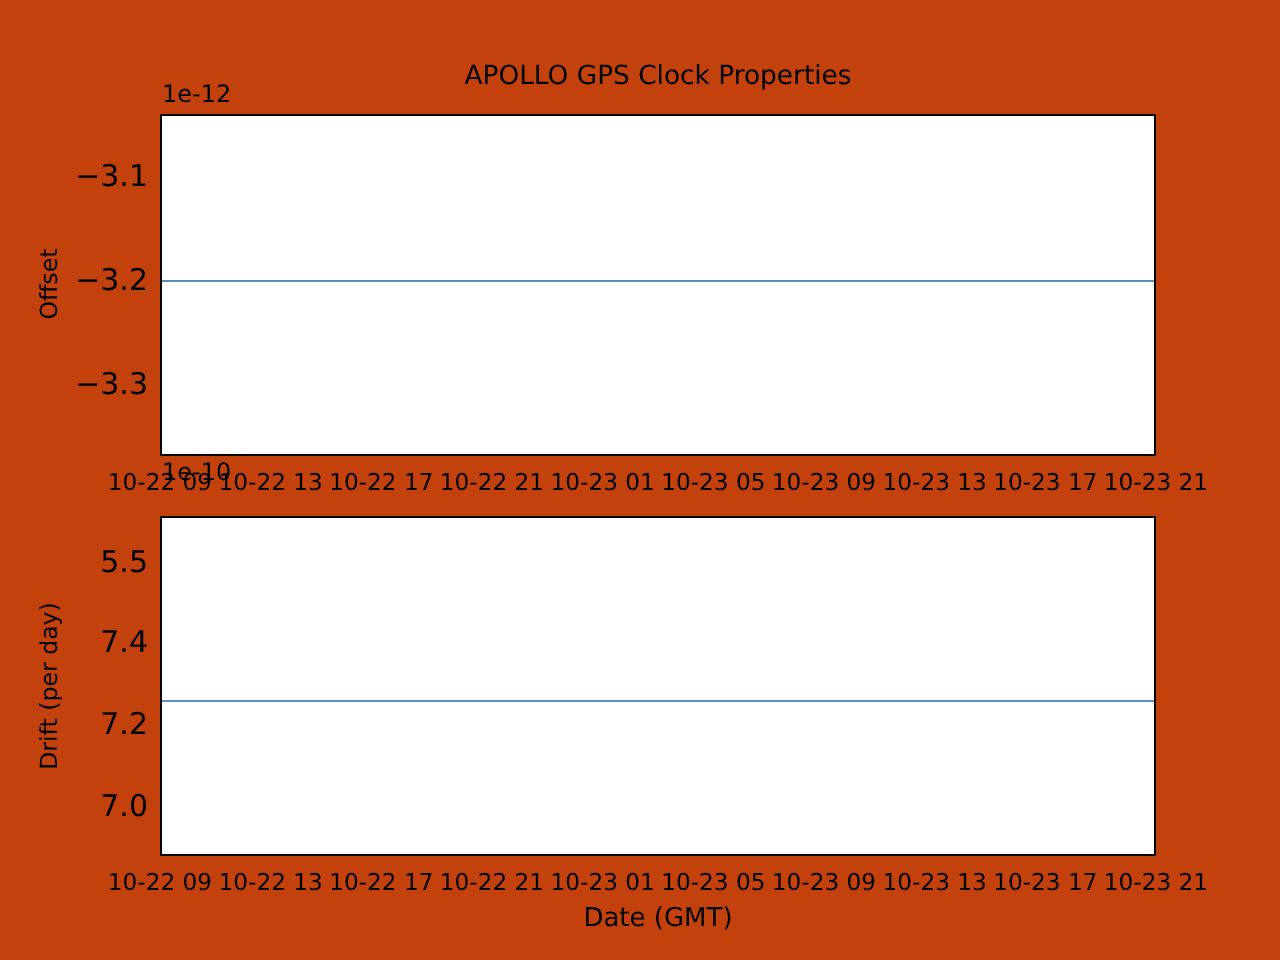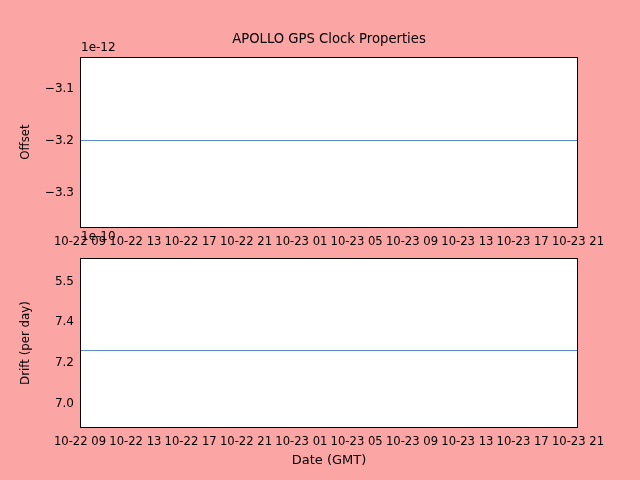--- a/index.html
+++ b/index.html
@@ -7,21 +7,21 @@
     padding: 0;
     background: #ffffff;
   }
   body {
     font-family: "DejaVu Sans", sans-serif;
   }
   #figure {
     position: relative;
     width: 640px;
     height: 480px;
-    background: #fca5a5;
+    background: #c2410c;
     overflow: hidden;
   }
 
   
   .fig-title {
     position: absolute;
     left: 80px;
     width: 498px;
     top: 31px;
     text-align: center;
@@ -68,21 +68,21 @@
     white-space: nowrap;
   }
   #exp-offset { left: 81px; top: 40px; }
   #exp-drift  { left: 81px; top: 229px; }
 
   
   .ytick {
     position: absolute;
     right: 0;
     transform: translateY(-50%);
-    font-size: 12px;
+    font-size: 15px;
     color: #000000;
     white-space: nowrap;
     padding-right: 6px;
   }
   .ytick-col {
     position: absolute;
     left: 0;
     width: 80px;
     top: 0;
     height: 100%;

